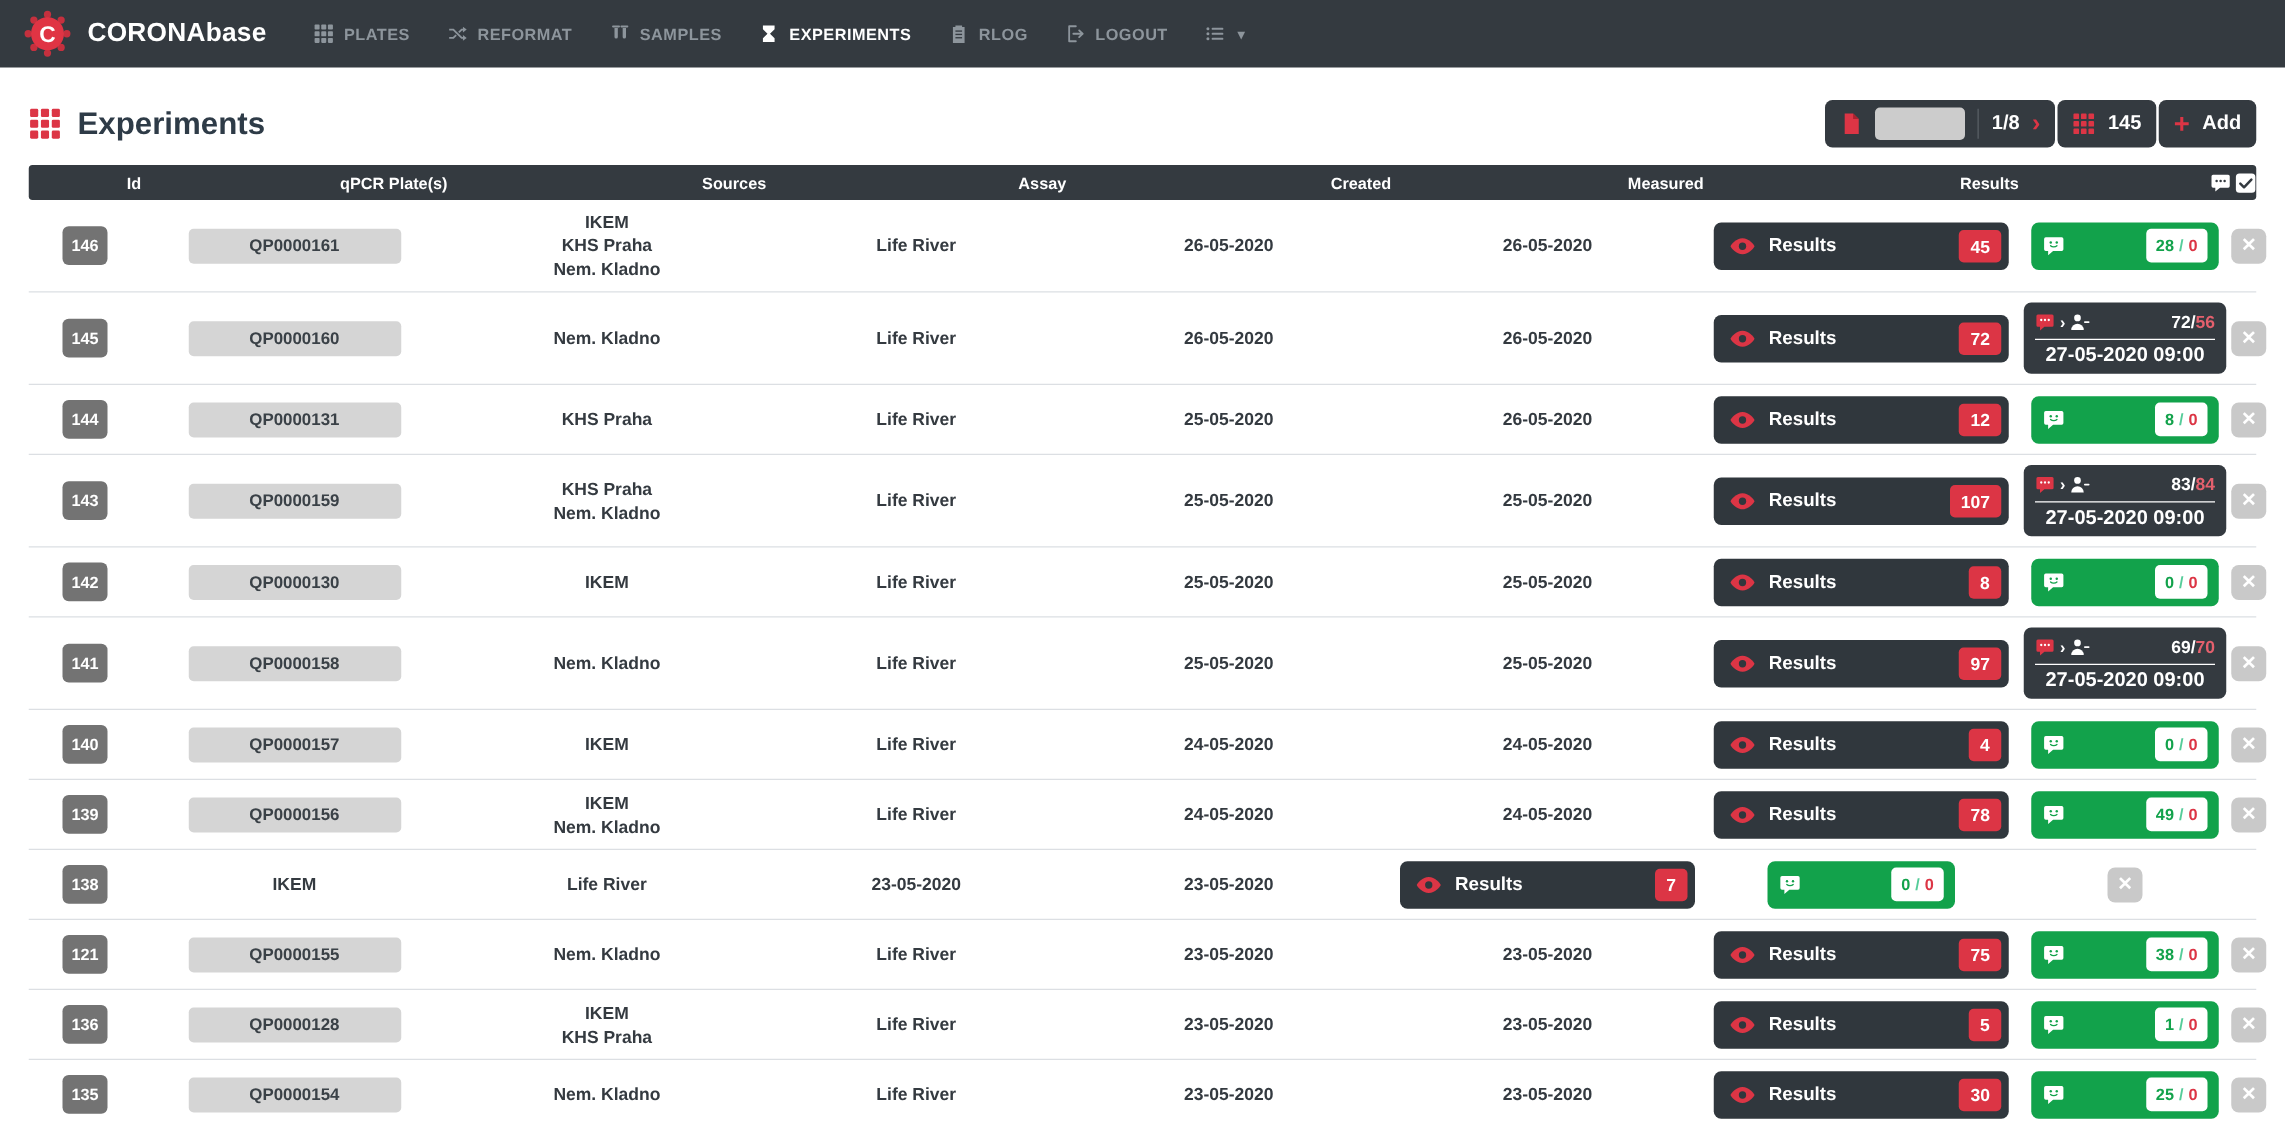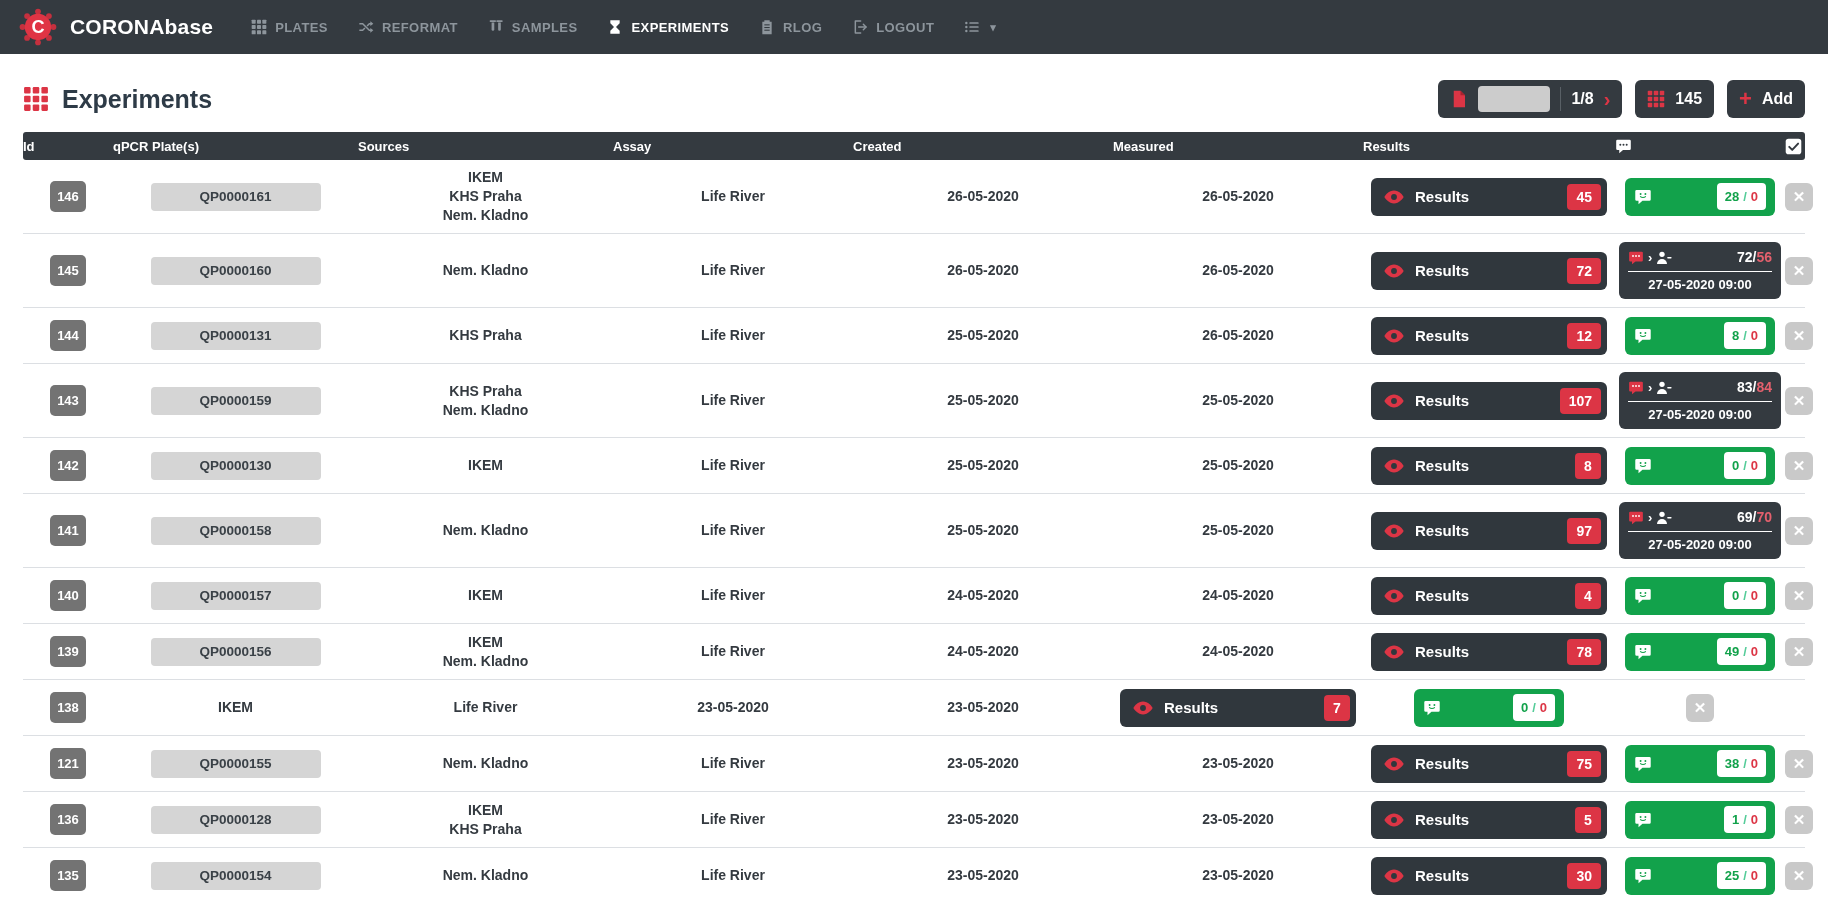--- a/index.html
+++ b/index.html
@@ -18,37 +18,37 @@
   .nav-item svg { width: 16px; height: 16px; flex: none; }
   .caret { font-size: 11px; margin-left: 2px; }
 
   
   .content { padding: 0 23px; }
   .page-head { display: flex; justify-content: space-between; align-items: center;
     margin: 26px 0 14px; }
   .title-wrap { display: flex; align-items: center; gap: 13px; }
   .title-wrap svg { width: 26px; height: 26px; color: #dc3545; }
   .page-title { font-size: 25px; font-weight: bold; color: #2e3b47; }
-  .controls { display: flex; gap: 13px; }
+  .controls { display: flex; gap: 2px; }
   .ctrl { background: #343a40; border: none; border-radius: 6px; height: 38px;
     display: flex; align-items: center; padding: 0 12px; gap: 10px; color: #fff;
     font-weight: bold; font-size: 16px; cursor: pointer; font-family: inherit; }
   .ctrl svg { width: 18px; height: 18px; color: #dc3545; }
   .pager-input { width: 72px; height: 26px; background: #ccc; border: none;
     border-radius: 4px; }
   .pager-divider { width: 1px; height: 24px; background: #596066; }
   .pager-next { color: #dc3545; font-size: 20px; font-weight: bold; line-height: 1; cursor: pointer; }
   .plus-glyph { color: #dc3545; font-size: 22px; font-weight: bold; line-height: 1; }
 
   
   .grid-cols { display: grid;
     grid-template-columns: 90px 245px 255px 240px 260px 250px 252px 170px 1fr; }
   .thead { background: #343a40; color: #fff; height: 28px; align-items: center;
     border-radius: 3px; font-size: 13px; font-weight: bold; }
-  .th { text-align: left; }
+  .th { text-align: right; }
   .th svg { width: 17px; height: 17px; vertical-align: middle; }
   .trow { align-items: center; border-bottom: 1px solid #dcdfe3; padding: 8px 0; min-height: 56px; }
   .cell { text-align: center; font-size: 14px; font-weight: bold; color: #343a40; line-height: 19px; }
 
   .id-badge { display: inline-block; background: #737373; color: #fff; font-weight: bold;
     font-size: 13px; padding: 6px 7px; min-width: 34px; border-radius: 5px; }
   .plate-input { display: block; width: 170px; height: 28px; margin: 0 auto;
     background: #d5d5d5; border: none; border-radius: 4px; text-align: center;
     font-size: 13.5px; font-weight: bold; color: #3a4147; font-family: inherit; }
 
@@ -68,21 +68,21 @@
   .ok-num { color: #12a24b; } .slash { color: #5c9; } .fail-num { color: #dc3545; }
 
   .status-dark { width: 162px; margin: 0 auto; background: #343a40; border-radius: 6px;
     padding: 6px 9px 5px; color: #fff; cursor: pointer; }
   .sd-line1 { display: flex; align-items: center; gap: 4px; }
   .sd-line1 svg { width: 16px; height: 16px; flex: none; }
   .sd-chev { font-size: 13px; font-weight: bold; }
   .sd-nums { margin-left: auto; font-size: 14px; font-weight: bold; }
   .num-total { color: #e4606d; }
   .sd-rule { border: none; border-top: 1px solid #fff; margin: 4px 0 3px; }
-  .status-date { font-size: 13px; font-weight: bold; }
+  .status-date { font-size: 16px; font-weight: bold; }
 
   .x-btn { width: 28px; height: 28px; margin: 0 auto; background: #c9c9c9; border: none;
     border-radius: 6px; color: #fff; font-weight: bold; font-size: 15px; line-height: 1;
     display: flex; align-items: center; justify-content: center; cursor: pointer; font-family: inherit; }
 </style>
 </head>
 <body>
 
 <div class="navbar">
   <div class="brand">

